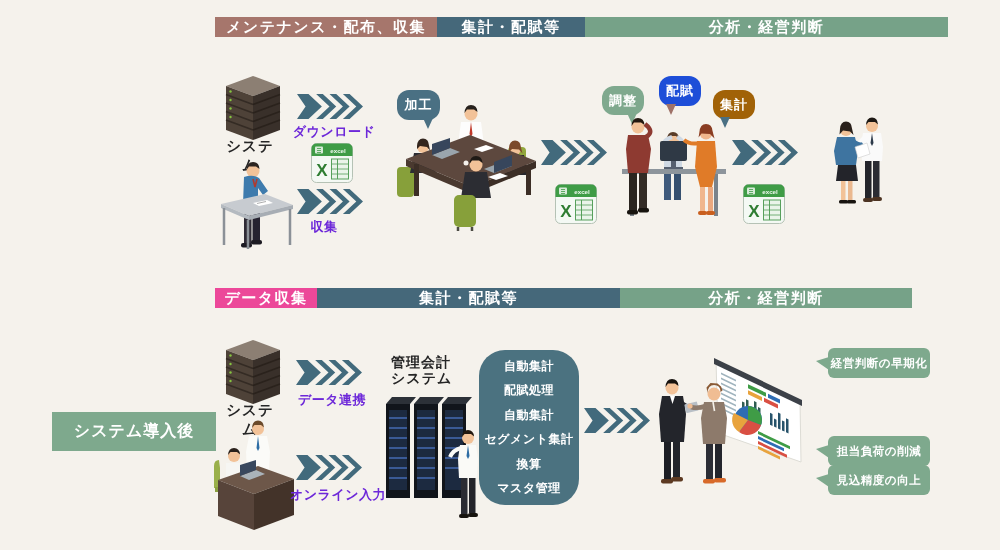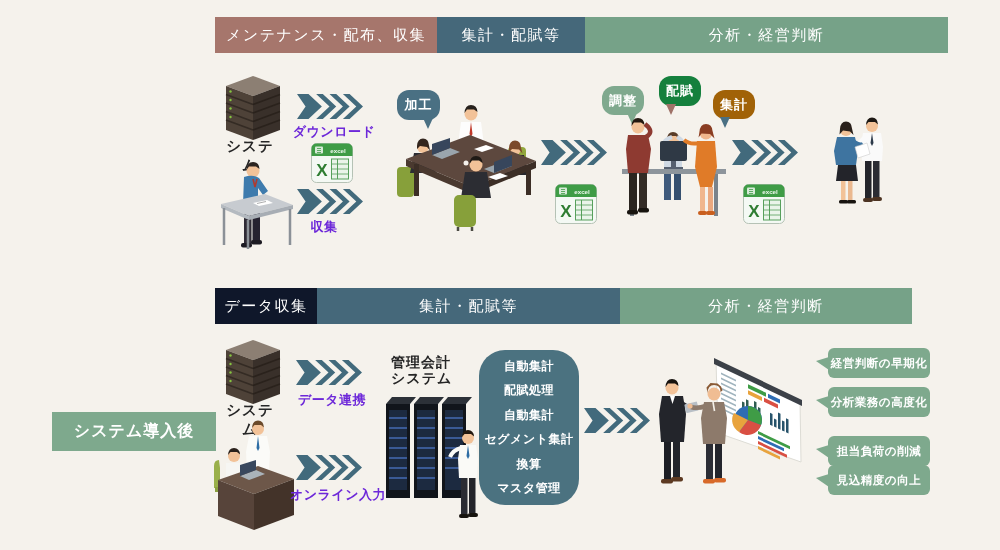--- a/index.html
+++ b/index.html
@@ -1,19 +1,19 @@
 <!DOCTYPE html>
 <html><head>
 <meta charset="utf-8">
 <style>
   html,body{margin:0;padding:0;}
   body{font-family:"Liberation Sans","DejaVu Sans",sans-serif;}
   .canvas{position:relative;width:1000px;height:550px;overflow:hidden;background:#f5f2ec;}
-  .hdr{position:absolute;height:36px;display:flex;align-items:center;justify-content:center;
-       color:#fff;font-weight:normal;font-size:15px;letter-spacing:1.5px;}
+  .hdr{position:absolute;height:20px;display:flex;align-items:center;justify-content:center;
+       color:#fff;font-weight:bold;font-size:15px;letter-spacing:1.5px;}
   .sidelabel{position:absolute;width:164px;height:39px;display:flex;align-items:center;justify-content:center;
        color:#fff;font-weight:bold;font-size:16px;letter-spacing:1px;}
   .flowlabel{position:absolute;color:#6d28d9;font-weight:bold;font-size:13px;text-align:center;letter-spacing:0.5px;}
   .syslabel{position:absolute;color:#262626;font-weight:bold;font-size:14.5px;text-align:center;letter-spacing:1px;}
   .bubble{position:absolute;display:flex;align-items:center;justify-content:center;color:#fff;
        font-weight:bold;font-size:13px;letter-spacing:1px;border-radius:12px;}
   .bubble::after{content:"";position:absolute;bottom:-9px;width:0;height:0;
        border-left:5px solid transparent;border-right:5px solid transparent;border-top:11px solid var(--c,#45687a);}
   .tail-br::after{right:7px;}
   .tail-bl::after{left:7px;}
@@ -166,21 +166,21 @@
         <text x="27" y="10" font-size="6.2" font-weight="bold" fill="#edf7ed" text-anchor="middle">excel</text>
         <text x="11" y="32.5" font-size="17" font-weight="bold" fill="#2e7d32" text-anchor="middle">X</text>
         <rect x="20.5" y="16" width="17" height="20" fill="#eaf4ea" stroke="#57a05c" stroke-width="1"></rect>
         <path d="M26.5,16 v20" stroke="#57a05c" stroke-width="1"></path>
         <path d="M20.5,21 h17 M20.5,26 h17 M20.5,31 h17" stroke="#57a05c" stroke-width="0.8"></path>
       </svg></span>
 
   <div class="bubble tail-br" style="left: 602px; top: 86px; width: 42px; height: 29px; background: rgb(127, 169, 142); --c: #7fa98e;">
     <span>調整</span>
   </div>
-  <div class="bubble tail-bl" style="left: 659px; top: 76px; width: 42px; height: 30px; background: #15803d; --c: #9f7268;">
+  <div class="bubble tail-bl" style="left: 659px; top: 76px; width: 42px; height: 30px; background: #1d4ed8; --c: #9f7268;">
     <span>配賦</span>
   </div>
   <div class="bubble tail-bl" style="left: 713px; top: 90px; width: 42px; height: 29px; background: #a16207; --c: #4a7083;">
     <span>集計</span>
   </div>
 
   <svg class="illus" style="left:600px;top:107px;" width="145" height="112" viewBox="0 0 145 112">
     <circle cx="73" cy="33" r="6" fill="#f2c298"></circle>
     <path d="M67,32 q0.5,-7 6,-7 q5.5,0 6,6.5 l-3,-2.5 -6.5,0 z" fill="#5a3d28"></path>
     <path d="M64,40 h18 v22 h-18 z" fill="#cfd9e4"></path>
@@ -246,21 +246,21 @@
     <path d="M15,24 h18 l3,14 -2,14 -20,0 -2,-14 z" fill="#3e74a0"></path>
     <path d="M31,28 q7,5 10,3" stroke="#3e74a0" stroke-width="4" fill="none"></path>
     <path d="M16,52 h18 l2,16 h-22 z" fill="#23242a"></path>
     <rect x="19" y="68" width="4.5" height="20" fill="#f2c298"></rect>
     <rect x="26" y="68" width="4.5" height="20" fill="#eab88f"></rect>
     <rect x="17" y="87" width="9" height="3.5" rx="1.5" fill="#17140f"></rect>
     <rect x="25" y="87" width="9" height="3.5" rx="1.5" fill="#17140f"></rect>
     <polygon points="33,34 45,30 48,41 36,45" fill="#ffffff" stroke="#cccccc" stroke-width="0.6"></polygon>
   </svg>
 
-  <div class="hdr" style="left: 215px; top: 288px; width: 102px; background: #0f172a; --c: #a6766c;">
+  <div class="hdr" style="left: 215px; top: 288px; width: 102px; background: #ec4899; --c: #a6766c;">
     <span>データ収集</span>
   </div>
   <div class="hdr" style="left: 317px; top: 288px; width: 303px; background: rgb(69, 104, 122); --c: #45687a;">
     <span>集計・配賦等</span>
   </div>
   <div class="hdr" style="left: 620px; top: 288px; width: 292px; background: rgb(118, 162, 136); --c: #76a288;">
     <span>分析・経営判断</span>
   </div>
 
   <div class="sidelabel" style="left: 52px; top: 412px; background: rgb(126, 169, 141); --c: #7ea98d;">
@@ -429,23 +429,20 @@
     <circle cx="38" cy="60" r="2.6" fill="#f0bd93"></circle>
     <rect x="54" y="98" width="7" height="36" fill="#2b2d35"></rect>
     <rect x="63" y="98" width="7" height="35" fill="#23252c"></rect>
     <rect x="51" y="133" width="12" height="4.5" rx="2" fill="#d86a2a"></rect>
     <rect x="62" y="132" width="12" height="4.5" rx="2" fill="#d86a2a"></rect>
   </svg>
 
   <div class="tag" style="left: 828px; top: 348px; background: rgb(126, 169, 141); --c: #7ea98d;">
     <span>経営判断の早期化</span>
   </div>
-  <div class="tag" style="left: 828px; top: 387px; background: rgb(126, 169, 141); --c: #7ea98d;">
-    <span>分析業務の高度化</span>
-  </div>
   <div class="tag" style="left: 828px; top: 426px; background: rgb(126, 169, 141); margin-top: 10px; --c: #7ea98d;">
     <span>担当負荷の削減</span>
   </div>
   <div class="tag" style="left: 828px; top: 465px; background: rgb(126, 169, 141); --c: #7ea98d;">
     <span>見込精度の向上</span>
   </div>
 
 </div>
 
 </body></html>

